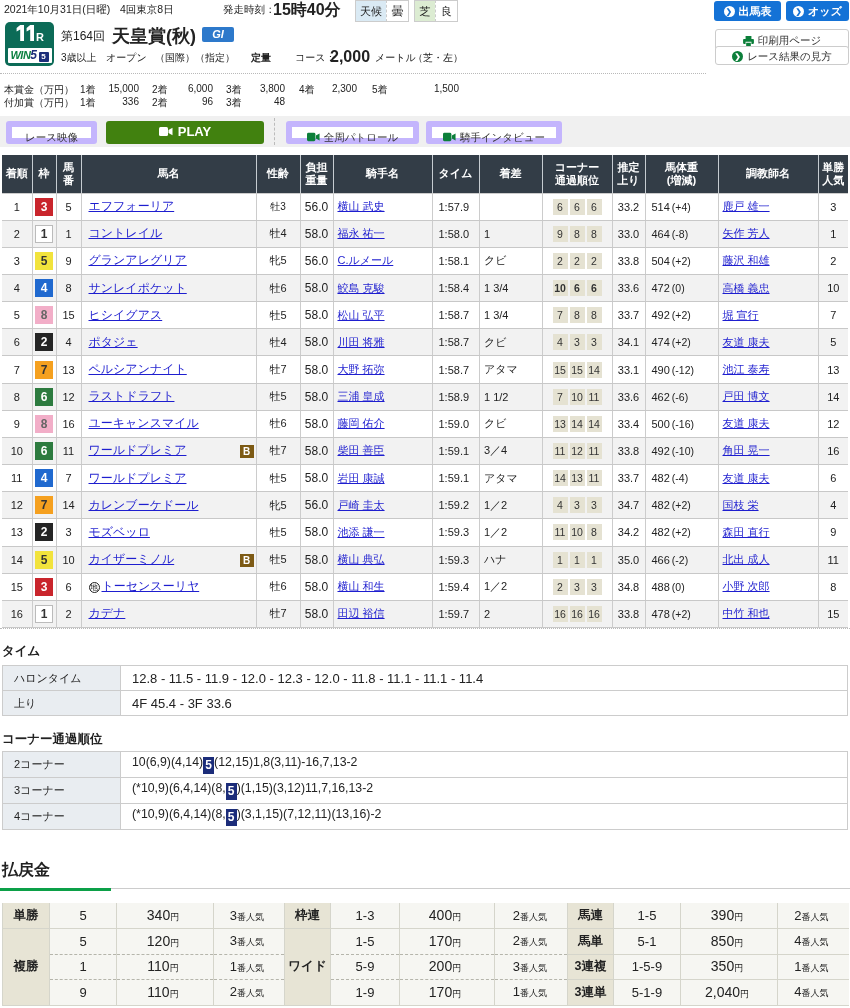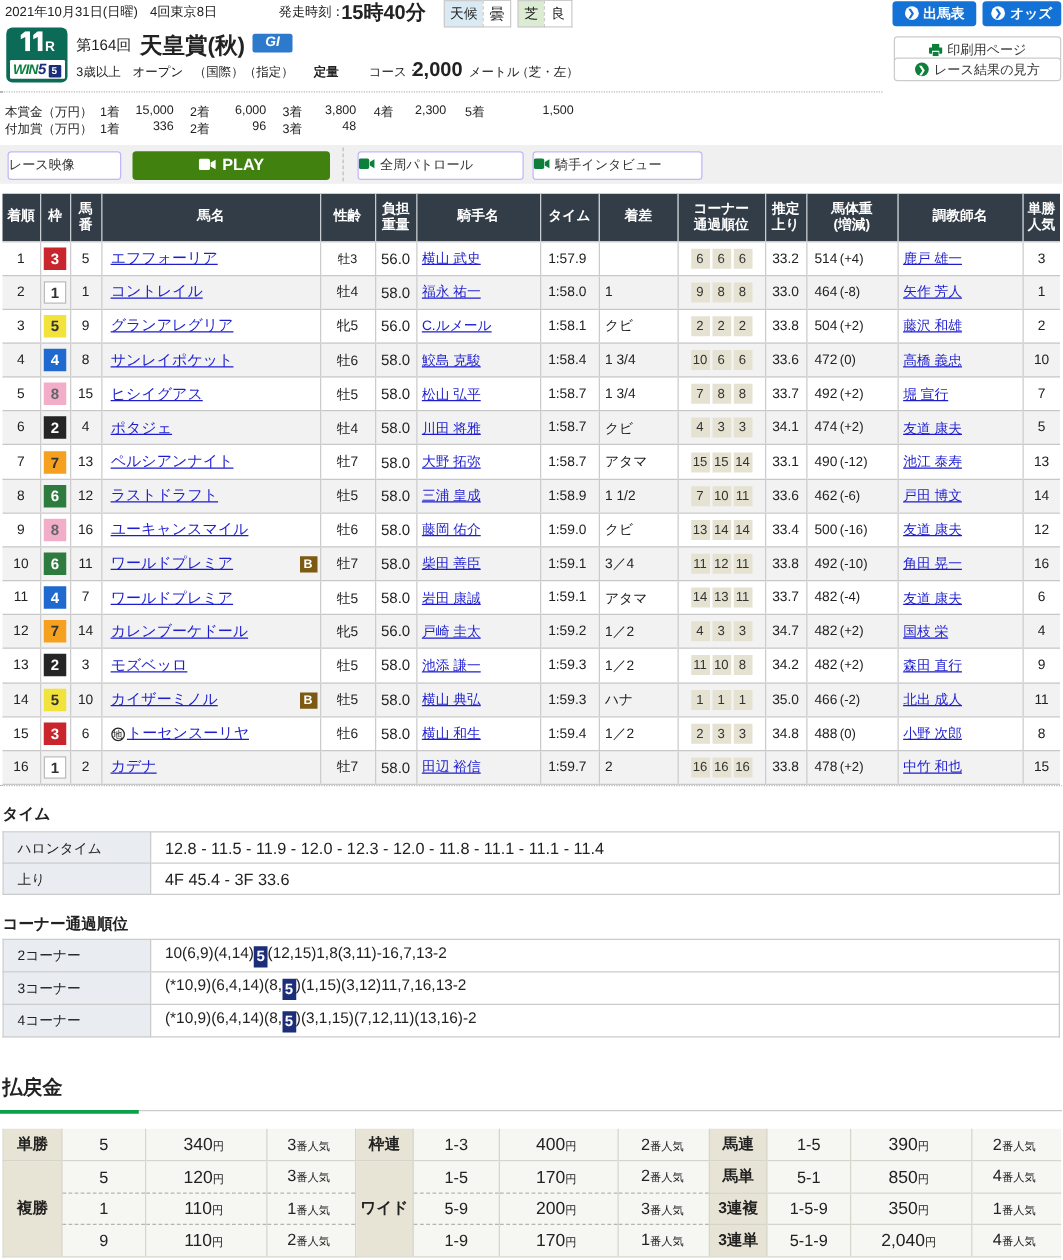--- a/index.html
+++ b/index.html
@@ -24,21 +24,21 @@
 .gbadge { position:absolute; left:202px; top:27px; width:32px; height:15px; background:#2d79cb; color:#fff; font-weight:bold; font-style:italic; font-size:11px; line-height:15px; text-align:center; border-radius:2px; }
 .btn-white { position:absolute; left:715px; width:134px; background:#fff; border:1px solid #ccc; border-radius:3px; color:#333; font-size:10.5px; text-align:center; }
 .gicon { display:inline-block; width:11px; height:11px; background:#0c7f3a; border-radius:50%; color:#fff; font-size:7.5px; line-height:11.5px; text-align:center; font-weight:bold; vertical-align:-1.5px; margin-right:4px; overflow:hidden; }
 
 
 .pz { position:absolute; font-size:10px; color:#222; white-space:nowrap; }
 .pzr { position:absolute; font-size:10px; color:#222; text-align:right; }
 
 
 #band { position:absolute; left:0; top:116px; width:850px; height:31px; background:#f0f0f0; }
-.rbtn { position:absolute; top:121px; height:22.5px; border:1px solid #c4b5fd; border-radius:3px; background:#fff; font-size:10.5px; color:#333; text-align:left; line-height:20.5px; }
+.rbtn { position:absolute; top:121px; height:22.5px; border:6px solid #c4b5fd; border-radius:3px; background:#fff; font-size:10.5px; color:#333; text-align:center; line-height:20.5px; }
 #playbtn { position:absolute; left:106px; top:121px; width:158px; height:22.5px; background:#41810f; border-radius:3px; color:#fff; font-weight:bold; font-size:13px; text-align:center; line-height:22px; }
 #vdots { position:absolute; left:274px; top:118px; height:27px; border-left:1px dashed #bbb; }
 
 
 #main { position:absolute; left:2px; top:155px; border-collapse:collapse; table-layout:fixed; width:846px; }
 #main th { background:#333d47; color:#fff; font-weight:bold; font-size:11px; border-left:1px solid #c6ccd1; border-bottom:1px solid #ccc; padding:0; line-height:13px; height:38px; }
 #main th:first-child { border-left:none; }
 #main td { border-left:1px solid #ccc; border-bottom:1px solid #c8c8c8; padding:0; height:27.16px; color:#222; font-size:11px; }
 #main td:first-child { border-left:none; }
 #main tr.ev td { background:#f2f2f2; }
@@ -253,21 +253,21 @@
 <tr class="ev">
           <td class="c fin">4</td>
           <td class="c"><span class="waku w4">4</span></td>
           <td class="c num">8</td>
           <td class="nm"><a class="hname" href="#">サンレイポケット</a></td>
           <td class="c" style="font-size:11px;">牡6</td>
           <td class="c" style="font-size:12px;">58.0</td>
           <td class="jk"><a href="#">鮫島 克駿</a></td>
           <td class="tim">1:58.4</td>
           <td class="mar">1 3/4</td>
-          <td style="text-align:center;"><span class="pos">10</span><span class="pos">6</span><span class="pos">6</span></td>
+          <td style="text-align:center;font-weight:bold;"><span class="pos">10</span><span class="pos">6</span><span class="pos">6</span></td>
           <td class="agr">33.6</td>
           <td class="wt">472<small>(0)</small></td>
           <td class="tr"><a href="#">高橋 義忠</a></td>
           <td class="pop">10</td>
         </tr>
 <tr>
           <td class="c fin">5</td>
           <td class="c"><span class="waku w8">8</span></td>
           <td class="c num">15</td>
           <td class="nm"><a class="hname" href="#">ヒシイグアス</a></td>

